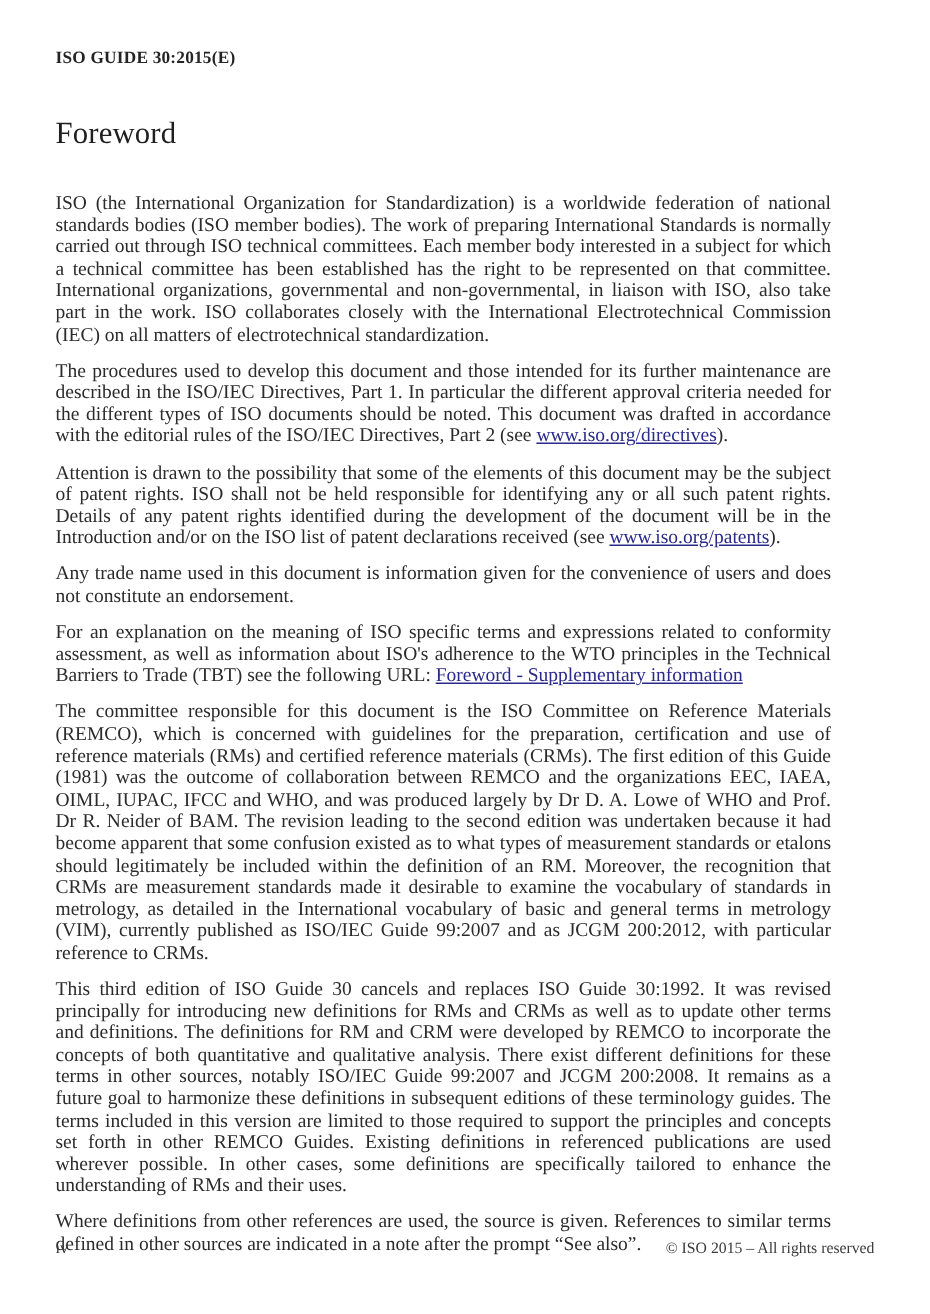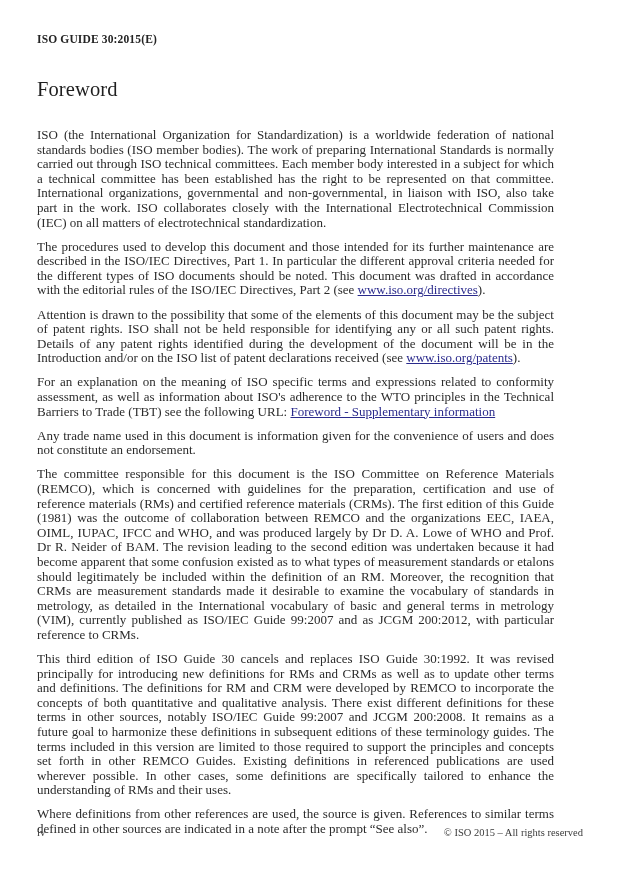--- a/index.html
+++ b/index.html
@@ -91,25 +91,25 @@
 
     <p class="para">
       <span>The procedures used to develop this document and those intended for its further maintenance are described in the ISO/IEC Directives, Part 1.  In particular the different approval criteria needed for the different types of ISO documents should be noted.  This document was drafted in accordance with the editorial rules of the ISO/IEC Directives, Part 2 (see </span><a class="doc-link" href="#">www.iso.org/directives</a><span>).</span>
     </p>
 
     <p class="para">
       <span>Attention is drawn to the possibility that some of the elements of this document may be the subject of patent rights. ISO shall not be held responsible for identifying any or all such patent rights.  Details of any patent rights identified during the development of the document will be in the Introduction and/or on the ISO list of patent declarations received (see </span><a class="doc-link" href="#">www.iso.org/patents</a><span>).</span>
     </p>
 
     <p class="para">
-      <span>For an explanation on the meaning of ISO specific terms and expressions related to conformity assessment, as well as information about ISO's adherence to the WTO principles in the Technical Barriers to Trade (TBT) see the following URL:  </span><a class="doc-link" href="#">Foreword - Supplementary information</a>
+      <span>Any trade name used in this document is information given for the convenience of users and does not constitute an endorsement.</span>
     </p>
 
     <p class="para">
-      <span>Any trade name used in this document is information given for the convenience of users and does not constitute an endorsement.</span>
+      <span>For an explanation on the meaning of ISO specific terms and expressions related to conformity assessment, as well as information about ISO's adherence to the WTO principles in the Technical Barriers to Trade (TBT) see the following URL:  </span><a class="doc-link" href="#">Foreword - Supplementary information</a>
     </p>
 
     <p class="para">
       <span>The committee responsible for this document is the ISO Committee on Reference Materials (REMCO), which is concerned with guidelines for the preparation, certification and use of reference materials (RMs) and certified reference materials (CRMs). The first edition of this Guide (1981) was the outcome of collaboration between REMCO and the organizations EEC, IAEA, OIML, IUPAC, IFCC and WHO, and was produced largely by Dr D. A. Lowe of WHO and Prof. Dr R. Neider of BAM. The revision leading to the second edition was undertaken because it had become apparent that some confusion existed as to what types of measurement standards or etalons should legitimately be included within the definition of an RM. Moreover, the recognition that CRMs are measurement standards made it desirable to examine the vocabulary of standards in metrology, as detailed in the International vocabulary of basic and general terms in metrology (VIM), currently published as ISO/IEC Guide 99:2007 and as JCGM 200:2012, with particular reference to CRMs.</span>
     </p>
 
     <p class="para">
       <span>This third edition of ISO Guide 30 cancels and replaces ISO Guide 30:1992. It was revised principally for introducing new definitions for RMs and CRMs as well as to update other terms and definitions. The definitions for RM and CRM were developed by REMCO to incorporate the concepts of both quantitative and qualitative analysis. There exist different definitions for these terms in other sources, notably ISO/IEC Guide 99:2007 and JCGM 200:2008. It remains as a future goal to harmonize these definitions in subsequent editions of these terminology guides. The terms included in this version are limited to those required to support the principles and concepts set forth in other REMCO Guides. Existing definitions in referenced publications are used wherever possible. In other cases, some definitions are specifically tailored to enhance the understanding of RMs and their uses.</span>
     </p>
 

